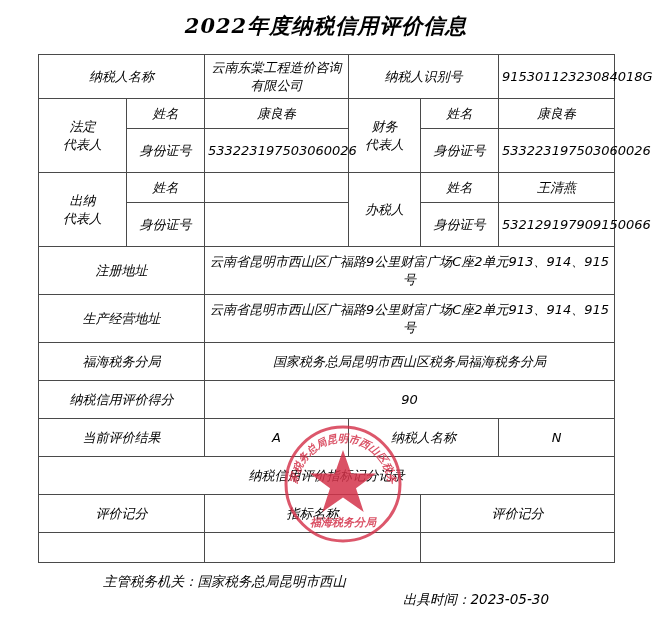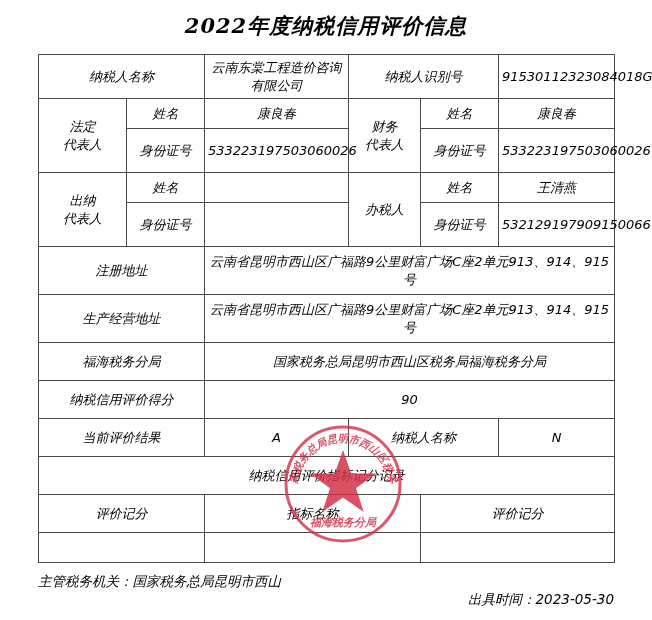--- a/index.html
+++ b/index.html
@@ -45,21 +45,21 @@
   }
   .lbl { white-space: nowrap; }
   .two-line { line-height: 1.3; }
   .h38 { height: 38px; }
   .h44 { height: 44px; }
   .h48 { height: 48px; margin-top: 20px; }
   .blank-row td { height: 30px; }
   .footer {
     margin: 8px 38px 0 38px;
     display: flex;
-    justify-content: space-between;
+    justify-content: center;
     align-items: flex-start;
     font-size: 13.5px;
     line-height: 1.5;
   }
   .footer-left { width: 300px; }
   .footer-right { padding-top: 18px; white-space: nowrap; }
 
   
   .seal {
     position: absolute;

